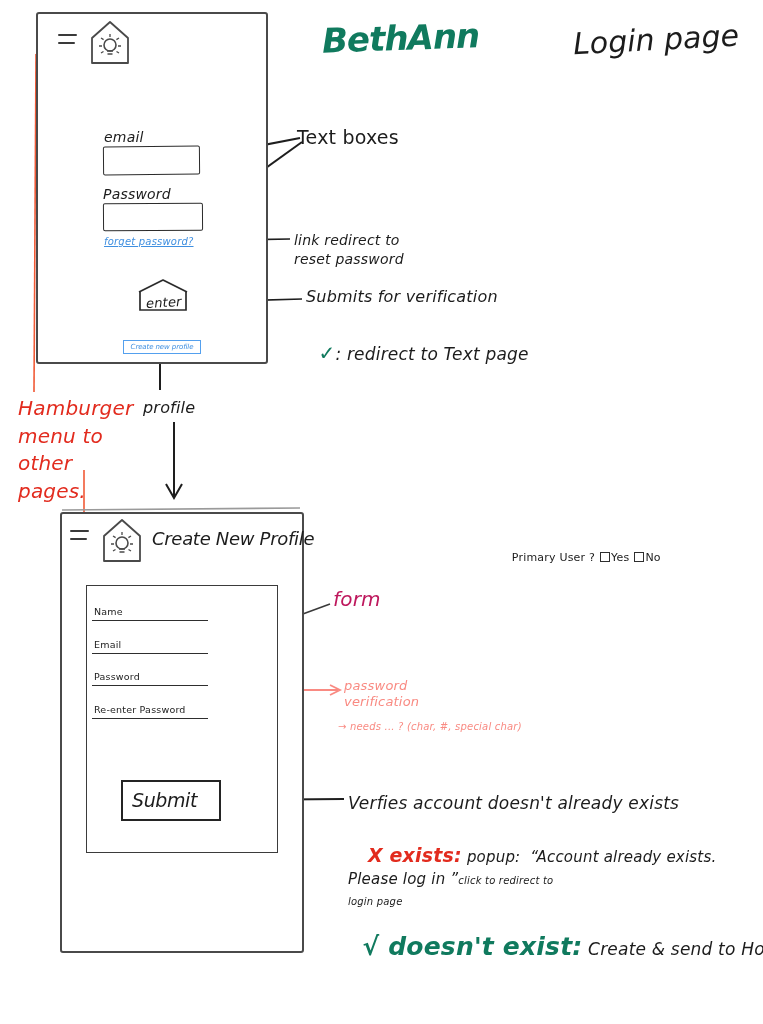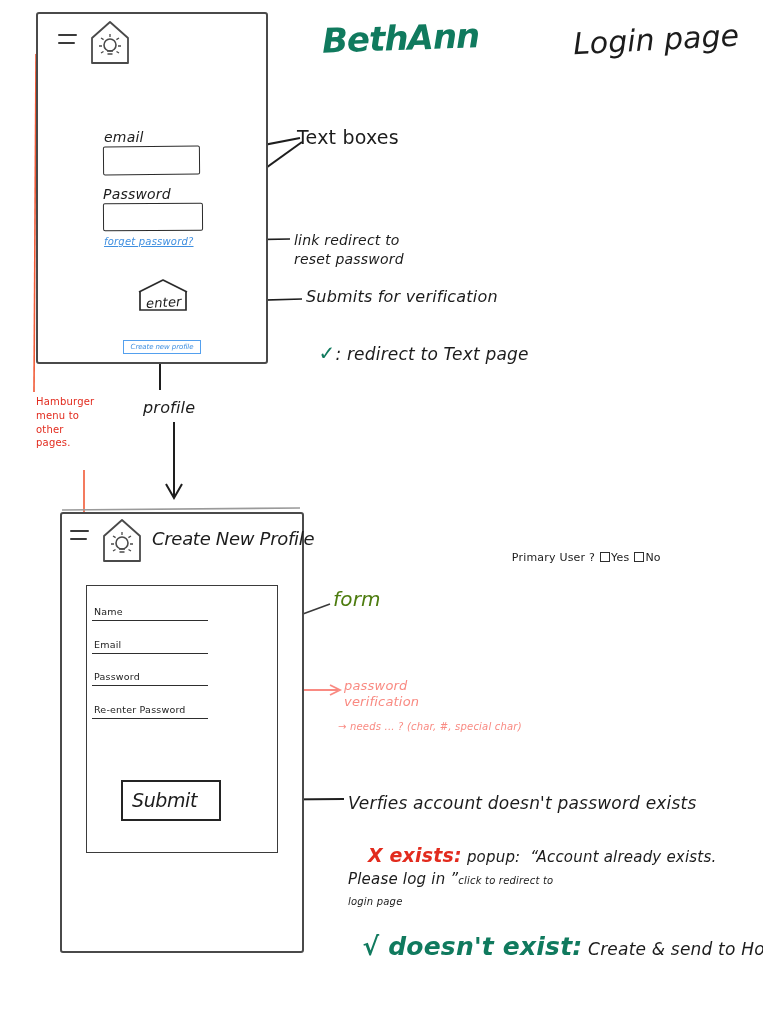--- a/index.html
+++ b/index.html
@@ -27,21 +27,21 @@
     font-weight: 400;
     letter-spacing: 0.2px;
     white-space: pre;
     line-height: 1.18;
   }
   .ink-black { color: #1c1c1c; }
   .ink-green { color: #107a5e; }
   .ink-red   { color: #e22b1e; }
   .ink-salmon{ color: #f98a82; }
   .ink-blue  { color: #3f8fe0; }
-  .ink-gray  { color: #4d7c0f; text-align: center; }
+  .ink-gray  { color: #be185d; text-align: center; }
 
   
   #title-beth {
     left: 322px; top: 18px;
     font-size: 34px;
     font-weight: 700;
     font-style: italic;
     letter-spacing: -1px;
     transform: rotate(-2deg);
   }
@@ -213,22 +213,23 @@
     font-size: 17px;
     font-style: italic;
     line-height: 1.42;
   }
   #ann-x-login .mark {
     font-size: 20px;
     font-weight: 700;
   }
 
   #ann-hamburger {
-    left: 36px; top: 395px;
-    font-size: 10px;
+    left: 18px; top: 395px;
+    font-size: 20px;
+    font-style: italic;
     line-height: 1.38;
   }
   #ann-redirect {
     left: 143px; top: 399px;
     font-size: 16px;
     font-style: italic;
   }
 
   #ann-primary-user {
     left: 497px; top: 539px;
@@ -435,21 +436,21 @@
     <span>Primary User ?</span><span class="mini-box"></span><span>Yes</span><span class="mini-box"></span><span>No</span>
   </div>
 
   <div class="abs hand ink-gray" id="ann-form">form</div>
 
   <div class="abs hand ink-salmon" id="ann-password-verif">password
 verification</div>
 
   <div class="abs hand ink-salmon" id="ann-password-needs">→ needs ... ? (char, #, special char)</div>
 
-  <div class="abs hand ink-black" id="ann-verifies">Verfies account doesn't password exists</div>
+  <div class="abs hand ink-black" id="ann-verifies">Verfies account doesn't already exists</div>
 
   <div class="abs hand" id="ann-x-exists">
     <span class="mark">X exists:</span> <span class="ink-black">popup:  “Account already exists.
 Please log in ”</span><span class="ink-black small">click to redirect to
 login page</span>
   </div>
 
   <div class="abs hand" id="ann-check-exists">
     <span class="ink-green mark">√ doesn't exist:</span> <span class="ink-black">Create &amp; send to Home page</span>
   </div>

